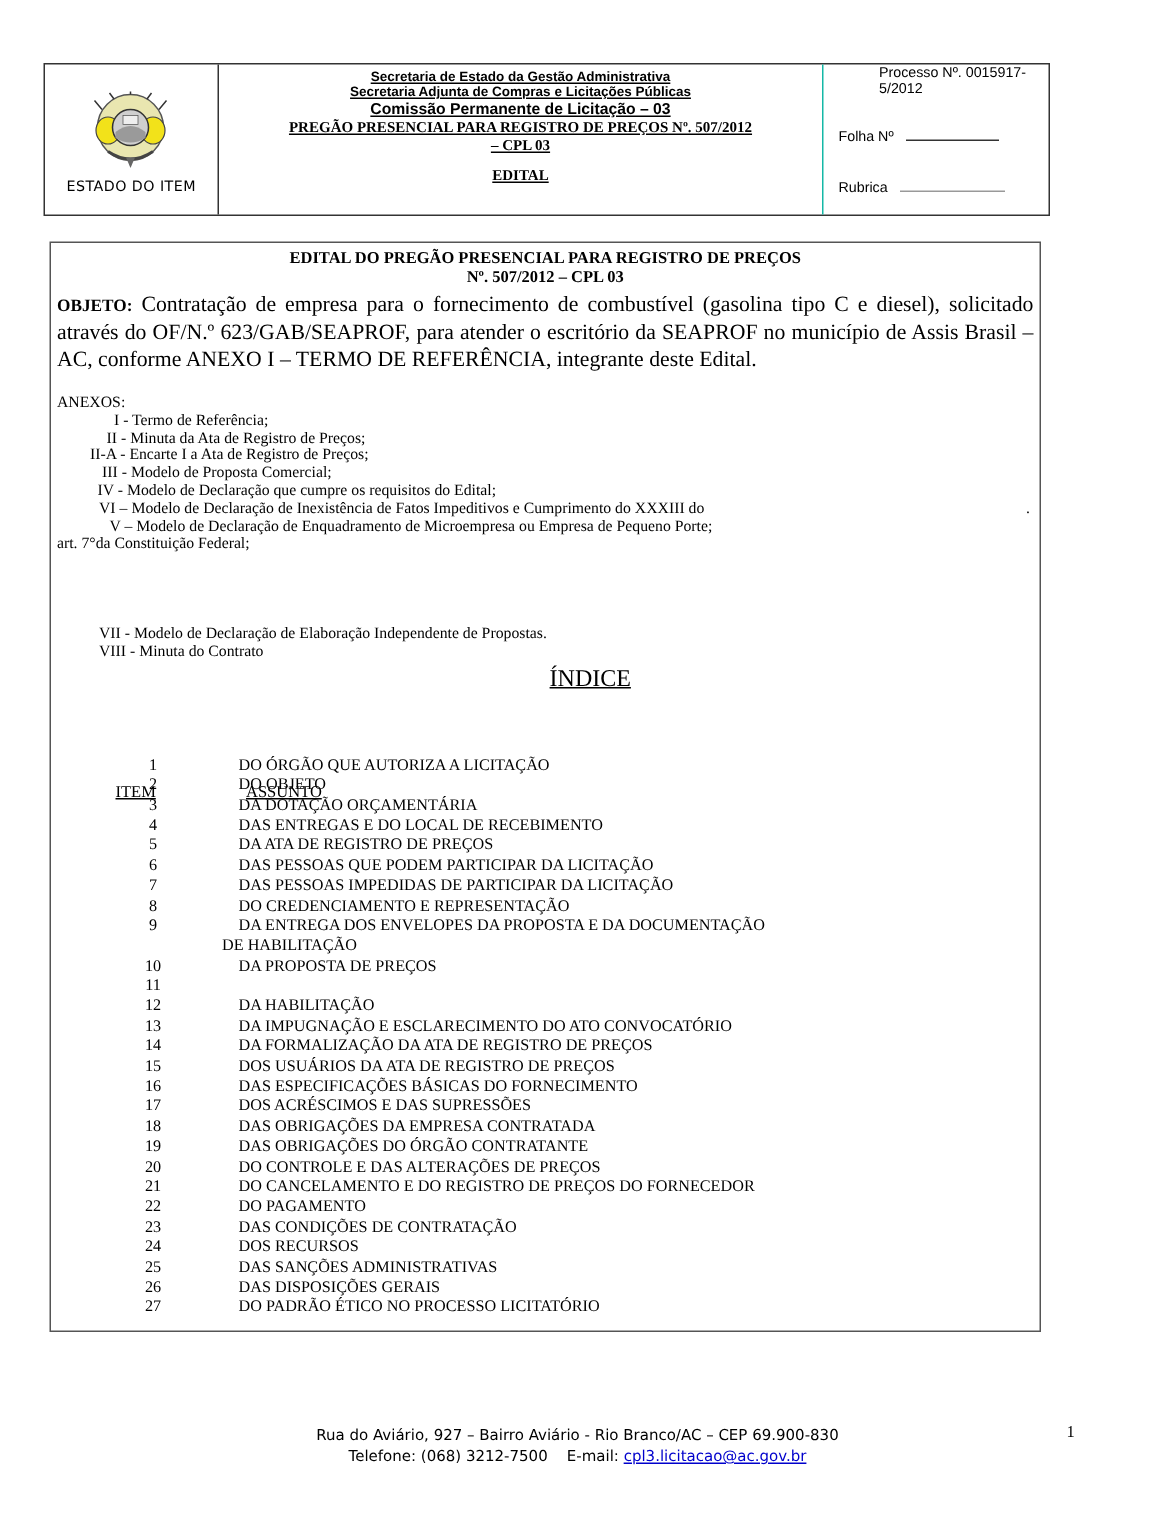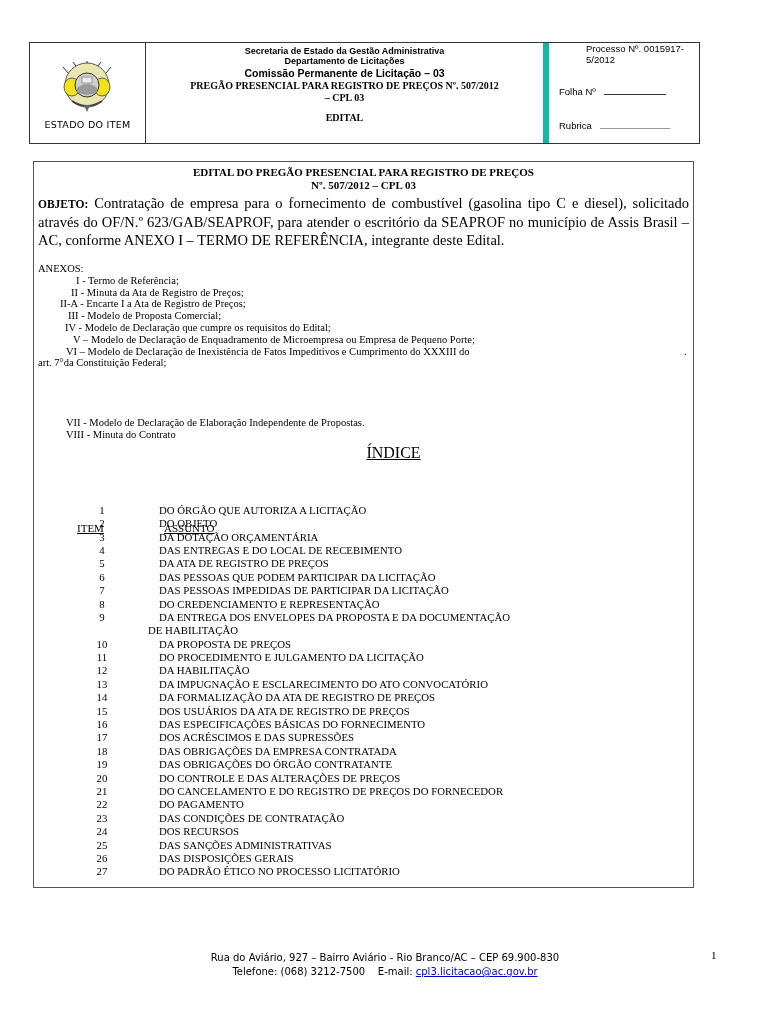--- a/index.html
+++ b/index.html
@@ -8,21 +8,21 @@
   .header-box {
     position: absolute; left: 29px; top: 42px; width: 671px; height: 102px;
     border: 1px solid #333; box-sizing: border-box; display: flex;
   }
   .hdr-logo { width: 116px; border-right: 1px solid #333; box-sizing: border-box; position: relative; }
   .hdr-logo .crest { position: absolute; left: 28px; top: 18px; width: 58px; height: 52px; }
   .hdr-logo .state {
     position: absolute; left: 0; right: 0; top: 76px; text-align: center;
     font-family: "DejaVu Sans", sans-serif; font-size: 9.5px; letter-spacing: 0.3px;
   }
-  .hdr-mid { width: 403px; border-right: 6px solid #14b8a6; box-sizing: border-box; text-align: center; padding-top: 3px; }
+  .hdr-mid { width: 403px; border-right: 1px solid #14b8a6; box-sizing: border-box; text-align: center; padding-top: 3px; text-decoration: underline; }
   .hdr-mid .sans { font-family: "Liberation Sans", sans-serif; font-size: 9px; font-weight: bold; line-height: 10px; }
   .hdr-mid .sans-lg { font-family: "Liberation Sans", sans-serif; font-size: 10.5px; font-weight: bold; line-height: 13px; margin-top: 1px; }
   .hdr-mid .serif { font-family: "Liberation Serif", serif; font-size: 10px; font-weight: bold; line-height: 12px; }
   .hdr-mid .edital { font-family: "Liberation Serif", serif; font-size: 10px; font-weight: bold; margin-top: 8px; }
   .hdr-right { flex: 1; font-family: "Liberation Sans", sans-serif; font-size: 9.5px; position: relative; }
   .hdr-right .proc { position: absolute; left: 2px; top: 0; padding-left: 35px; }
   .hdr-right .folha { position: absolute; left: 10px; top: 43px; }
   .hdr-right .rubrica { position: absolute; left: 10px; top: 77px; }
   .blank-line { display: inline-block; width: 62px; border-bottom: 1px solid #333; margin-left: 8px; vertical-align: baseline; }
   .blank-line.light { border-bottom-color: #999; width: 70px; }
@@ -67,21 +67,21 @@
       <path d="M19 27 Q29 19 39 27 L39 31 Q29 37 19 31 Z" fill="#9a9a9a"></path>
       <rect x="24" y="16" width="10" height="6" fill="#eee" stroke="#555" stroke-width="0.5"></rect>
       <path d="M14 40 Q29 50 44 40" stroke="#444" stroke-width="2" fill="none"></path>
       <path d="M26 44 L29 51 L32 44 Z" fill="#666"></path>
     </svg>
     <div class="state">ESTADO DO ITEM</div>
   </div>
 
   <div class="hdr-mid">
     <div class="sans">Secretaria de Estado da Gestão Administrativa</div>
-    <div class="sans">Departamento  de Licitações</div>
+    <div class="sans">Secretaria Adjunta de Compras e Licitações Públicas</div>
     <div class="sans-lg">Comissão Permanente de Licitação – 03</div>
     <div class="serif">PREGÃO PRESENCIAL PARA REGISTRO DE PREÇOS Nº. 507/2012</div>
     <div class="serif">– CPL 03</div>
     <div class="edital">EDITAL</div>
   </div>
 
   <div class="hdr-right">
     <div class="proc">Processo Nº. 0015917-5/2012</div>
     <div class="folha">
       <span>Folha  Nº</span><span class="blank-line"></span>
@@ -103,22 +103,22 @@
   </div>
 
   <div class="anexos">
     <div>ANEXOS:</div>
     <div id="anexos-rows">
         <div class="ax" style="padding-left: 38px; position: relative;"><span>I</span><span style="white-space: pre;"> - </span><span>Termo de Referência;</span></div>
         <div class="ax" style="padding-left: 33px; position: relative;"><span>II</span><span style="white-space: pre;"> - </span><span>Minuta da Ata de Registro de Preços;</span></div>
         <div class="ax" style="padding-left: 22px; position: relative;"><span>II-A</span><span style="white-space: pre;"> - </span><span>Encarte I a Ata de Registro de Preços;</span></div>
         <div class="ax" style="padding-left: 30px; position: relative;"><span>III</span><span style="white-space: pre;"> - </span><span>Modelo de Proposta Comercial;</span></div>
         <div class="ax" style="padding-left: 27px; position: relative;"><span>IV</span><span style="white-space: pre;"> - </span><span>Modelo de Declaração que cumpre os requisitos do Edital;</span></div>
+        <div class="ax" style="padding-left: 28px; position: relative;"><span>VI</span><span style="white-space: pre;"> – </span><span>Modelo de Declaração de Inexistência de Fatos Impeditivos e Cumprimento do XXXIII do</span><span style="position: absolute; left: 646px;">.</span></div>
         <div class="ax" style="padding-left: 35px; position: relative;"><span>V</span><span style="white-space: pre;"> – </span><span>Modelo de Declaração de Enquadramento de Microempresa ou Empresa de Pequeno Porte;</span></div>
-        <div class="ax" style="padding-left: 28px; position: relative;"><span>VI</span><span style="white-space: pre;"> – </span><span>Modelo de Declaração de Inexistência de Fatos Impeditivos e Cumprimento do XXXIII do</span><span style="position: absolute; left: 646px;">.</span></div>
         <div class="ax" style="padding-left: 0px; position: relative;"><span>art. 7°da Constituição Federal;</span></div>
         <div class="ax" style="padding-left: 28px; position: relative; margin-top: 48px;"><span>VII</span><span style="white-space: pre;"> - </span><span>Modelo de Declaração de Elaboração Independente de Propostas.</span></div>
         <div class="ax" style="padding-left: 28px; position: relative;"><span>VIII</span><span style="white-space: pre;"> - </span><span>Minuta do Contrato</span></div>
       </div>
   </div>
 
   <div class="indice">ÍNDICE</div>
 
   <div class="idx-head">
     <span style="left:43px;">ITEM</span>
@@ -162,21 +162,20 @@
         <span class="n">9</span>
         <span class="t">DA ENTREGA DOS ENVELOPES DA PROPOSTA E DA DOCUMENTAÇÃO</span>
       </div>
       <div class="idx-cont">DE HABILITAÇÃO</div>
       <div class="idx-row">
         <span class="n">10</span>
         <span class="t">DA PROPOSTA DE PREÇOS</span>
       </div>
       <div class="idx-row">
         <span class="n">11</span>
-        <span class="t">DO PROCEDIMENTO E JULGAMENTO DA LICITAÇÃO</span>
       </div>
       <div class="idx-row">
         <span class="n">12</span>
         <span class="t">DA HABILITAÇÃO</span>
       </div>
       <div class="idx-row">
         <span class="n">13</span>
         <span class="t">DA IMPUGNAÇÃO E ESCLARECIMENTO DO ATO CONVOCATÓRIO</span>
       </div>
       <div class="idx-row">

